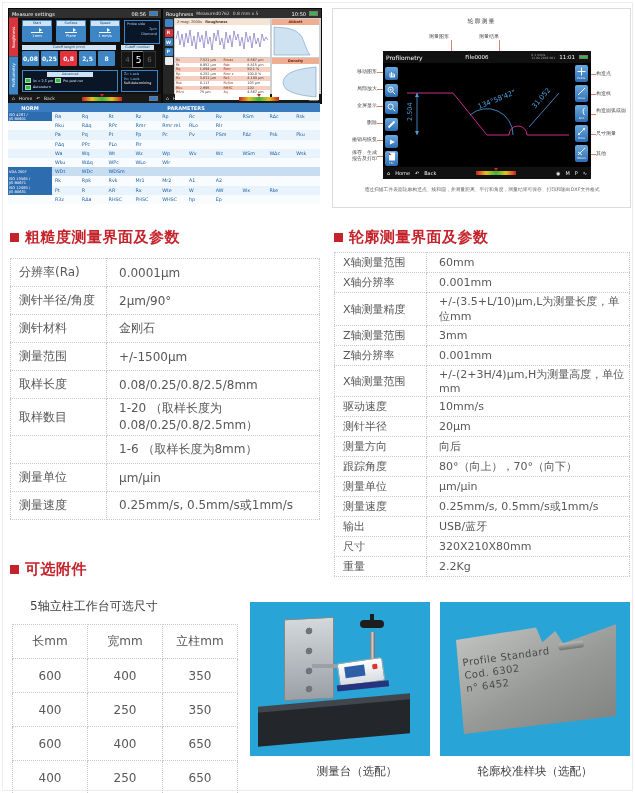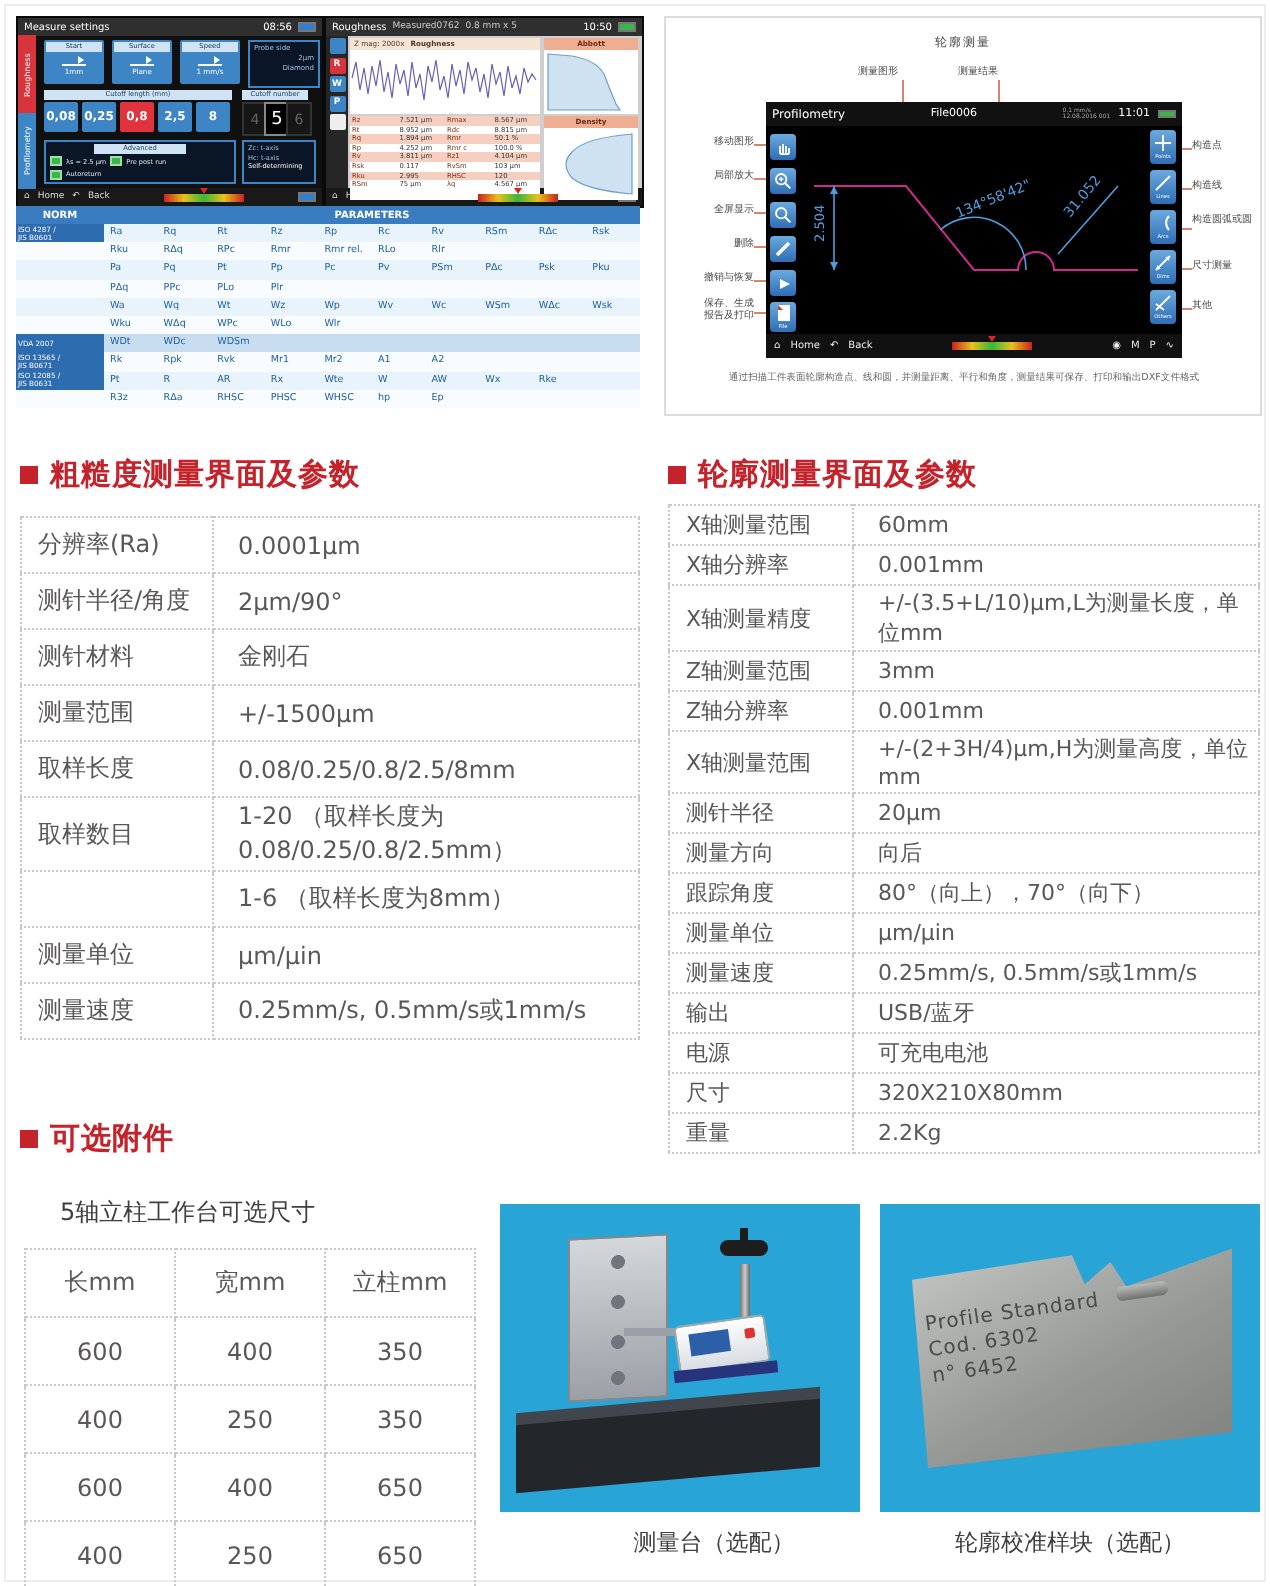--- a/index.html
+++ b/index.html
@@ -703,20 +703,24 @@
       </tr>
       <tr>
         <td>Z轴分辨率</td>
         <td>0.001mm</td>
       </tr>
       <tr>
         <td>X轴测量范围</td>
         <td>+/-(2+3H/4)μm,H为测量高度，单位mm</td>
       </tr>
       <tr>
+        <td>驱动速度</td>
+        <td>10mm/s</td>
+      </tr>
+      <tr>
         <td>测针半径</td>
         <td>20μm</td>
       </tr>
       <tr>
         <td>测量方向</td>
         <td>向后</td>
       </tr>
       <tr>
         <td>跟踪角度</td>
         <td>80°（向上），70°（向下）</td>
@@ -725,24 +729,20 @@
         <td>测量单位</td>
         <td>μm/μin</td>
       </tr>
       <tr>
         <td>测量速度</td>
         <td>0.25mm/s, 0.5mm/s或1mm/s</td>
       </tr>
       <tr>
         <td>输出</td>
         <td>USB/蓝牙</td>
-      </tr>
-      <tr>
-        <td>电源</td>
-        <td>可充电电池</td>
       </tr>
       <tr>
         <td>尺寸</td>
         <td>320X210X80mm</td>
       </tr>
       <tr>
         <td>重量</td>
         <td>2.2Kg</td>
       </tr>
     </tbody>

